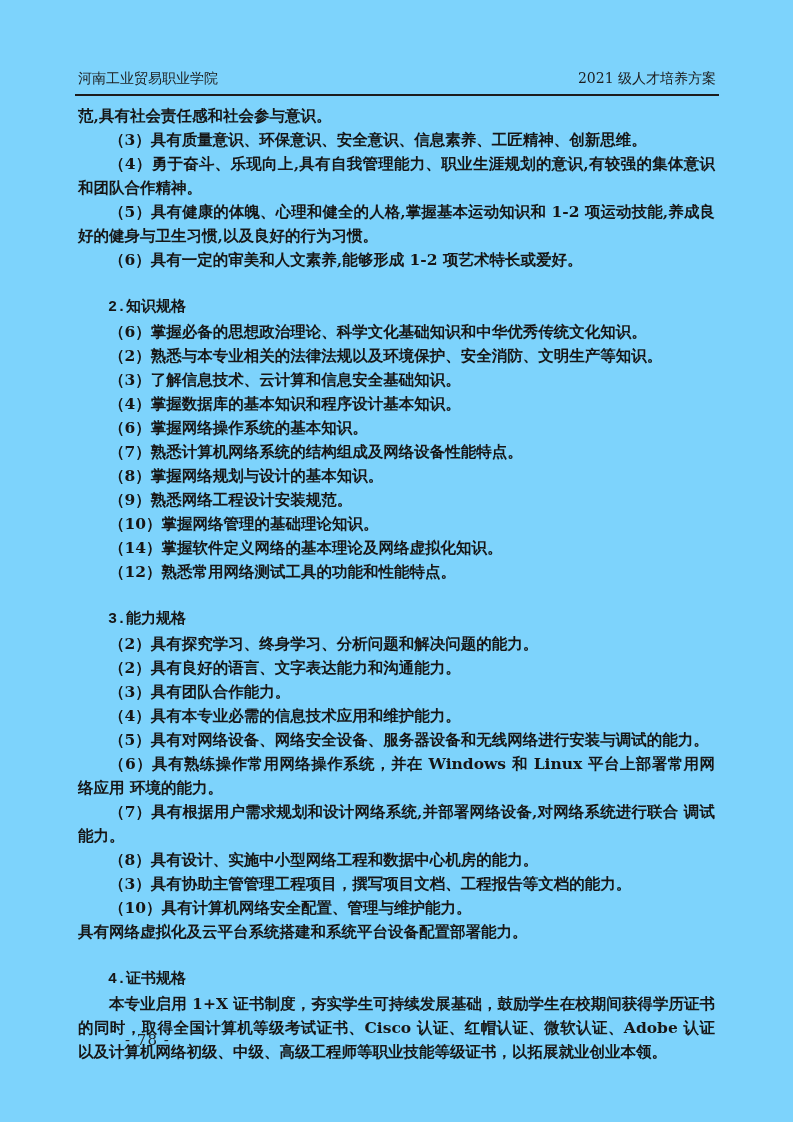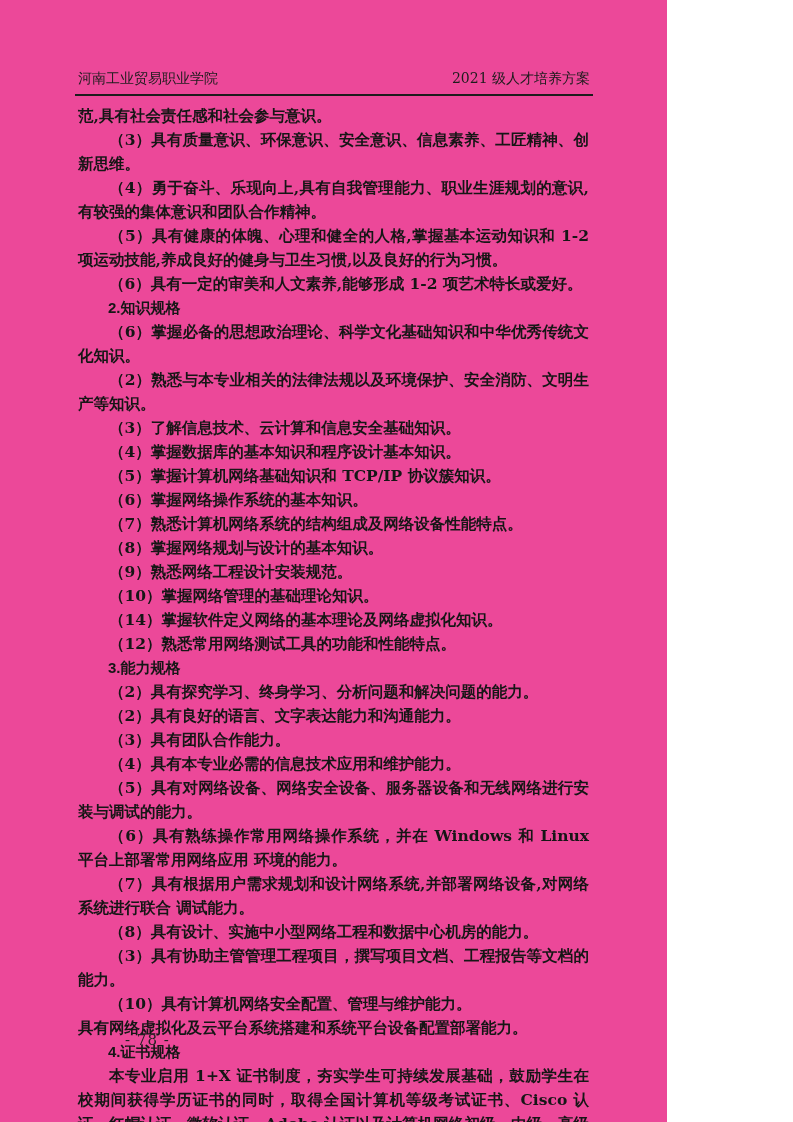--- a/index.html
+++ b/index.html
@@ -2,23 +2,23 @@
 <html><head>
 <meta charset="utf-8">
 <style>
   html, body {
     margin: 0;
     padding: 0;
     background: #ffffff;
   }
   .page {
     position: relative;
-    width: 667px;
+    width: 793px;
     height: 1122px;
-    background: #ec4899;
+    background: #7dd3fc;
     font-family: "DejaVu Serif", "Liberation Serif", serif;
     color: #1c1c1c;
     overflow: hidden;
     box-sizing: border-box;
   }
   .header {
     position: absolute;
     left: 78px;
     right: 77px;
     top: 68px;
@@ -49,22 +49,23 @@
   }
   .para {
     margin: 0;
     font-weight: bold;
   }
   .para.indent {
     text-indent: 2em;
   }
   .para.heading {
     font-weight: bold;
-    font-family: Liberation Sans, sans-serif;
+    font-family: Liberation Mono, monospace;
     font-size: 15px;
+    margin-top: 24px;
   }
   .footer {
     position: absolute;
     left: 85px;
     top: 1031px;
     font-size: 15px;
     letter-spacing: 1px;
     color: #222222;
     margin-left: 40px;
   }
@@ -82,21 +83,20 @@
       <p class="para">范,具有社会责任感和社会参与意识。</p>
       <p class="para indent">（3）具有质量意识、环保意识、安全意识、信息素养、工匠精神、创新思维。</p>
       <p class="para indent">（4）勇于奋斗、乐现向上,具有自我管理能力、职业生涯规划的意识,有较强的集体意识和团队合作精神。</p>
       <p class="para indent">（5）具有健康的体魄、心理和健全的人格,掌握基本运动知识和 1-2 项运动技能,养成良好的健身与卫生习惯,以及良好的行为习惯。</p>
       <p class="para indent">（6）具有一定的审美和人文素养,能够形成 1-2 项艺术特长或爱好。</p>
       <p class="para heading indent">2.知识规格</p>
       <p class="para indent">（6）掌握必备的思想政治理论、科学文化基础知识和中华优秀传统文化知识。</p>
       <p class="para indent">（2）熟悉与本专业相关的法律法规以及环境保护、安全消防、文明生产等知识。</p>
       <p class="para indent">（3）了解信息技术、云计算和信息安全基础知识。</p>
       <p class="para indent">（4）掌握数据库的基本知识和程序设计基本知识。</p>
-      <p class="para indent">（5）掌握计算机网络基础知识和 TCP/IP 协议簇知识。</p>
       <p class="para indent">（6）掌握网络操作系统的基本知识。</p>
       <p class="para indent">（7）熟悉计算机网络系统的结构组成及网络设备性能特点。</p>
       <p class="para indent">（8）掌握网络规划与设计的基本知识。</p>
       <p class="para indent">（9）熟悉网络工程设计安装规范。</p>
       <p class="para indent">（10）掌握网络管理的基础理论知识。</p>
       <p class="para indent">（14）掌握软件定义网络的基本理论及网络虚拟化知识。</p>
       <p class="para indent">（12）熟悉常用网络测试工具的功能和性能特点。</p>
       <p class="para heading indent">3.能力规格</p>
       <p class="para indent">（2）具有探究学习、终身学习、分析问题和解决问题的能力。</p>
       <p class="para indent">（2）具有良好的语言、文字表达能力和沟通能力。</p>

